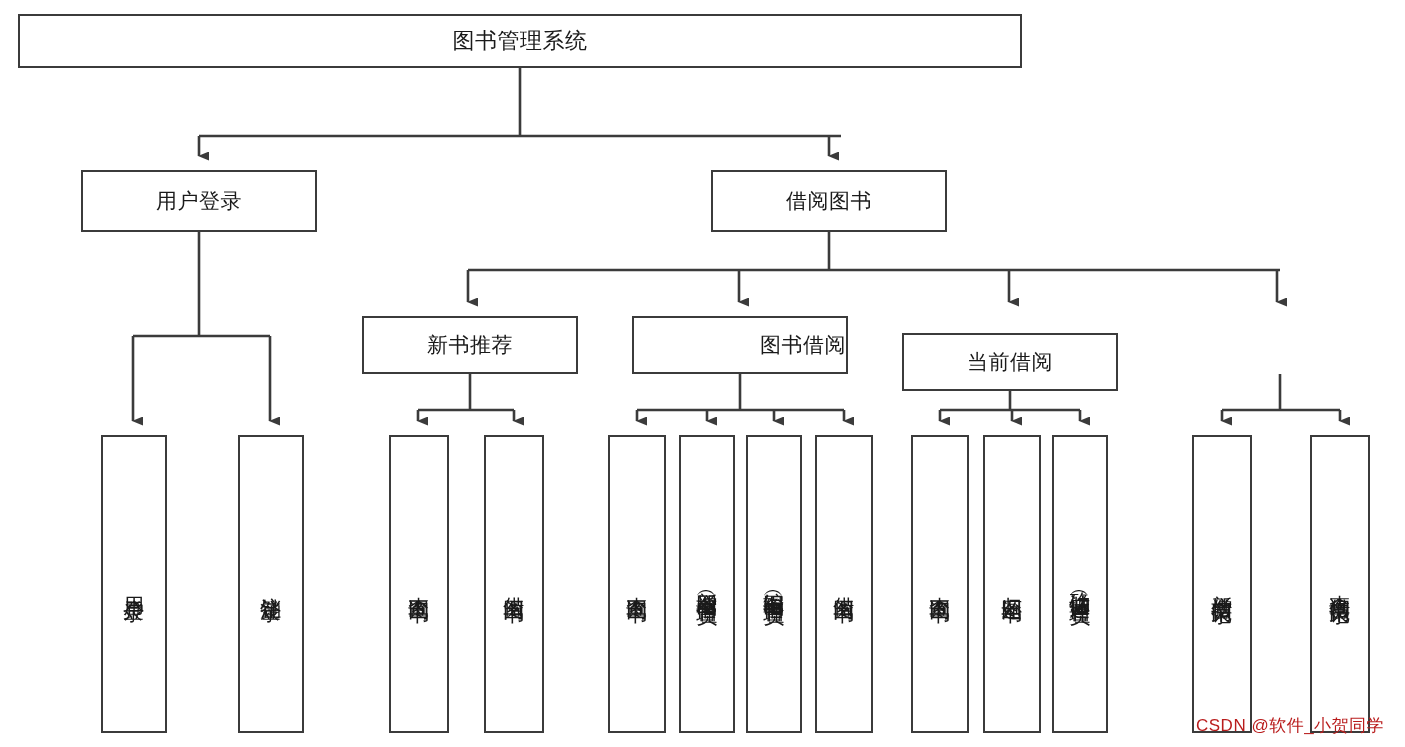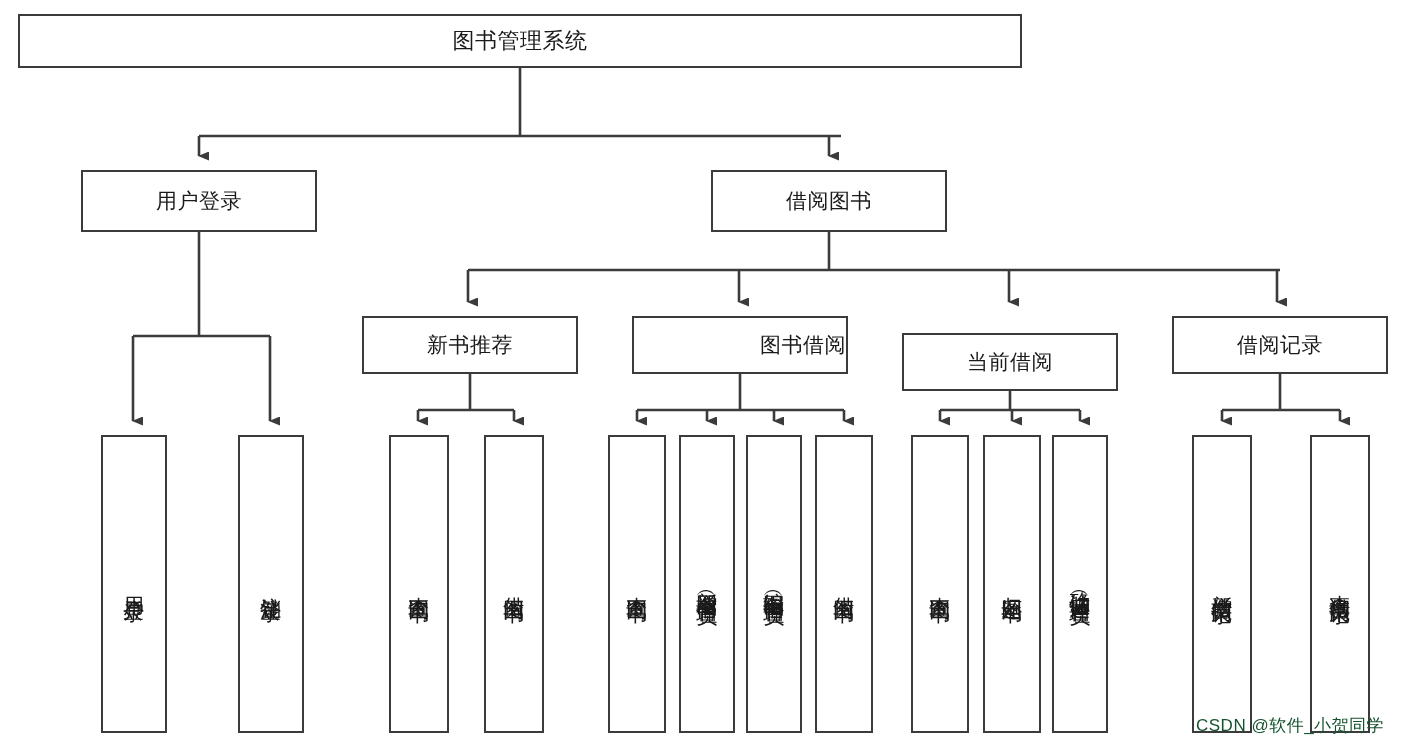--- a/index.html
+++ b/index.html
@@ -55,21 +55,21 @@
   .node.v .label {
     writing-mode: vertical-rl;
     text-orientation: upright;
     font-size: 21px;
     line-height: 1.22;
     letter-spacing: 2px;
     max-height: 284px;
   }
   .watermark {
     position: absolute;
-    color: #14532d;
+    color: #b91c1c;
     font-size: 17px;
     white-space: nowrap;
     letter-spacing: 0.5px;
     font-family: "Liberation Sans", "DejaVu Sans", sans-serif;
   }
 </style>
 </head>
 <body>
 
 <div id="diagram-root">
@@ -149,23 +149,20 @@
 
   <div class="node h" style="left:362px; top:316px; width:216px; height:58px;justify-content:center;">
     <span class="label">新书推荐</span>
   </div>
   <div class="node h" style="left:632px; top:316px; width:216px; height:58px;justify-content:flex-end;">
     <span class="label">图书借阅</span>
   </div>
   <div class="node h" style="left:902px; top:333px; width:216px; height:58px;">
     <span class="label">当前借阅</span>
   </div>
-  <div class="node h" style="left:1172px; top:316px; width:216px; height:58px;">
-    <span class="label">借阅记录</span>
-  </div>
 
   <div class="node v" style="left:101px; top:435px; width:66px; height:298px;">
     <span class="label">用户登录</span>
   </div>
   <div class="node v" style="left:238px; top:435px; width:66px; height:298px;">
     <span class="label">注销登录</span>
   </div>
   <div class="node v" style="left:389px; top:435px; width:60px; height:298px;">
     <span class="label">查询图书</span>
   </div>

